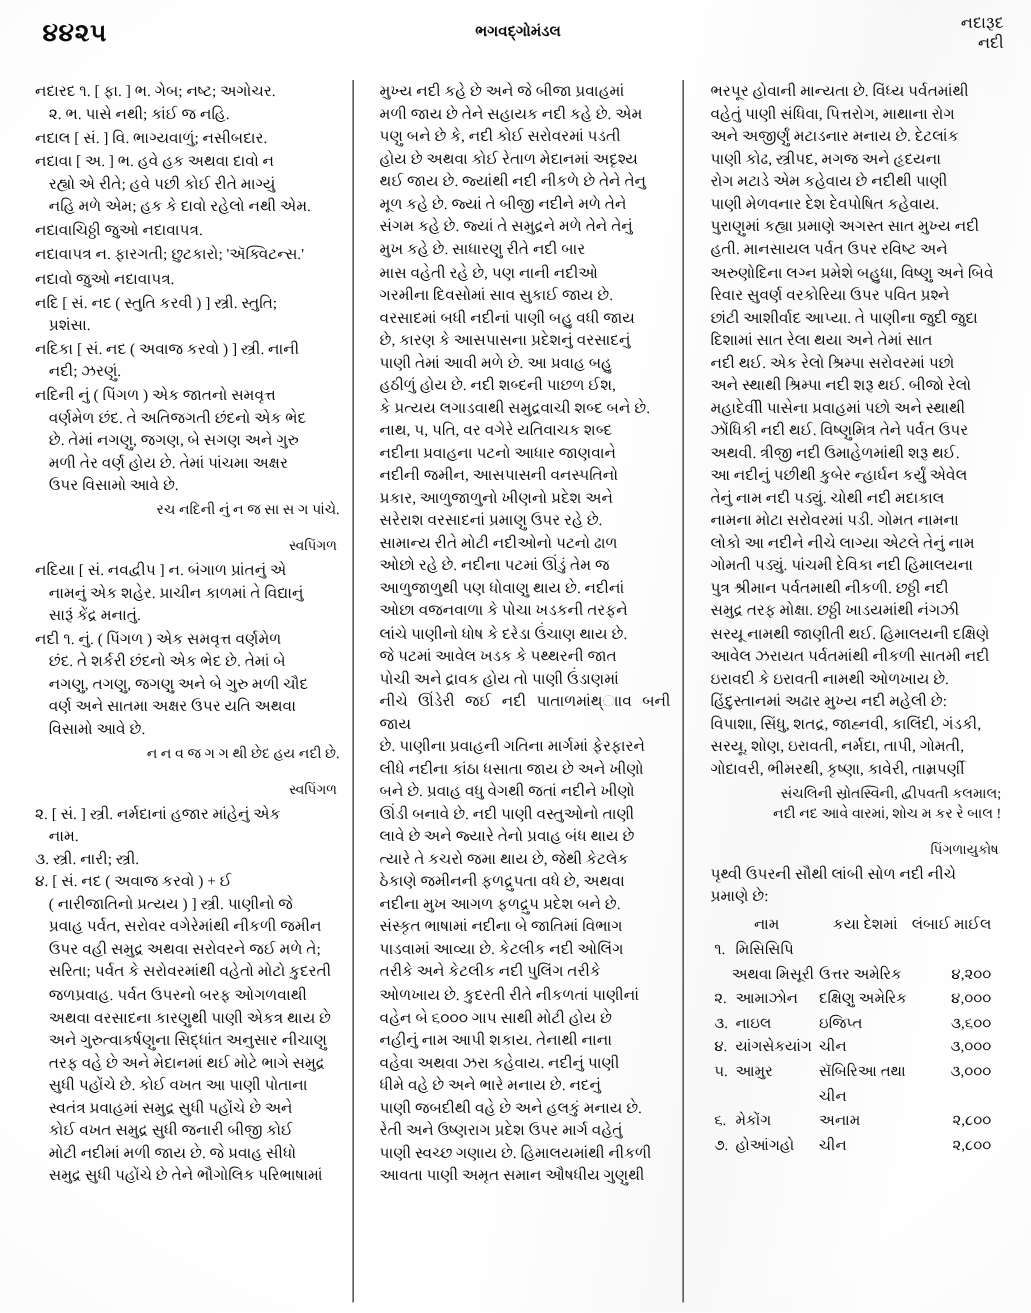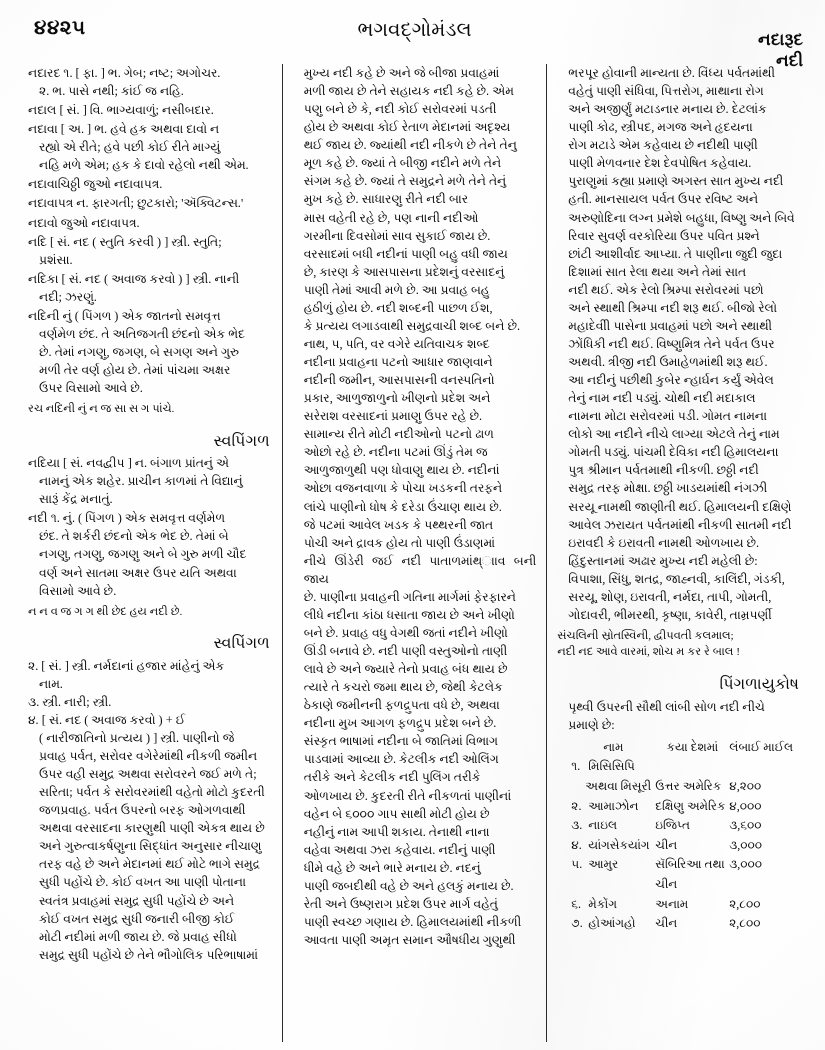--- a/index.html
+++ b/index.html
@@ -45,30 +45,30 @@
     font-weight: bold;
     font-size: 20px;
     letter-spacing: 0.5px;
   }
   .runhead .booktitle {
     position: absolute;
     left: 0;
     right: 0;
     top: 8px;
     text-align: center;
+    font-weight: bold;
+    font-size: 12px;
+  }
+  .runhead .guide {
+    position: absolute;
+    right: 8px;
+    top: 0;
+    text-align: right;
     font-weight: normal;
-    font-size: 20px;
-  }
-  .runhead .guide {
-    position: absolute;
-    right: 8px;
-    top: 19px;
-    text-align: right;
-    font-weight: bold;
-    font-size: 17px;
+    font-size: 13px;
     line-height: 1.25;
   }
   .runhead .guide .gw { display: block; }
 
   
   .columns {
     position: absolute;
     top: 54px;
     left: 0;
     right: 0;
@@ -98,28 +98,28 @@
   }
   .cont {
     margin: 0;
     padding-left: 11px;
     text-indent: 0;
   }
 
   
   .verse {
     margin: 3px 0 1px 0;
-    text-align: left;
+    text-align: right;
     font-size: 11.4px;
     line-height: 1.45;
   }
   .verse-line { display: block; }
   .cite {
     text-align: right;
-    font-size: 16px;
+    font-size: 11px;
     padding-right: 2px;
     margin: 12px 0 2px 0;
   }
 
   
   .rivertable {
     width: 100%;
     border-collapse: collapse;
     font-size: 12px;
     margin-top: 4px;
@@ -131,21 +131,21 @@
     vertical-align: top;
     font-weight: normal;
     white-space: nowrap;
   }
   .rivertable thead th { text-align: center; }
   .rivertable th.c-name,
   .rivertable td.c-name { width: 44%; padding-left: 14px; }
   .rivertable th.c-country,
   .rivertable td.c-country { width: 34%; margin-top: 24px; }
   .rivertable th.c-length,
-  .rivertable td.c-length { width: 22%; padding-right: 8px; }
+  .rivertable td.c-length { width: 22%; text-align: right; padding-right: 8px; }
   .rivertable td.c-name .num { display: inline-block; min-width: 14px; }
   .rivertable tr.contline td.c-country { padding-left: 0; }
 
   .tbl-intro { margin: 2px 0 0 0; }
 </style>
 </head>
 <body>
 
 <div class="page">
   <div class="page-inner">

